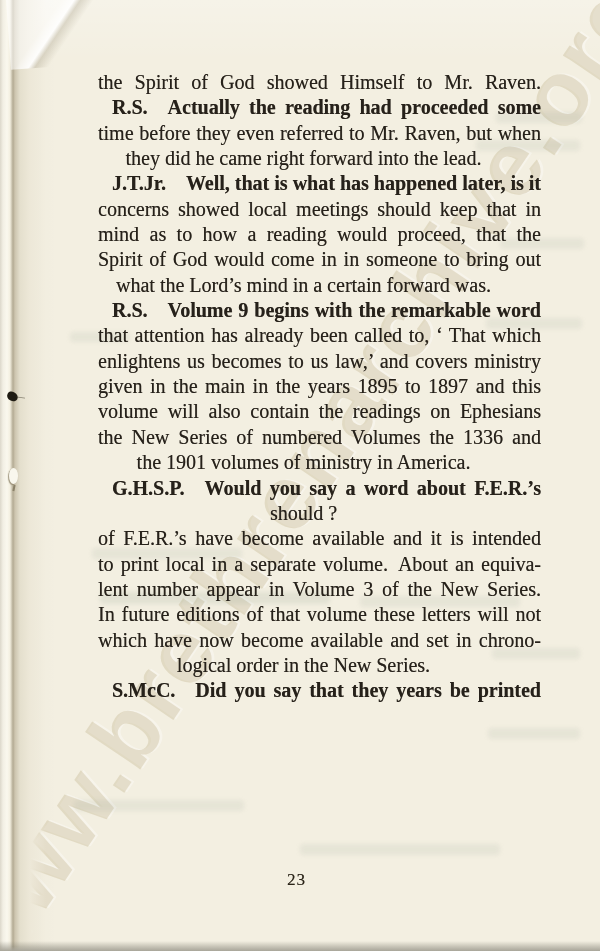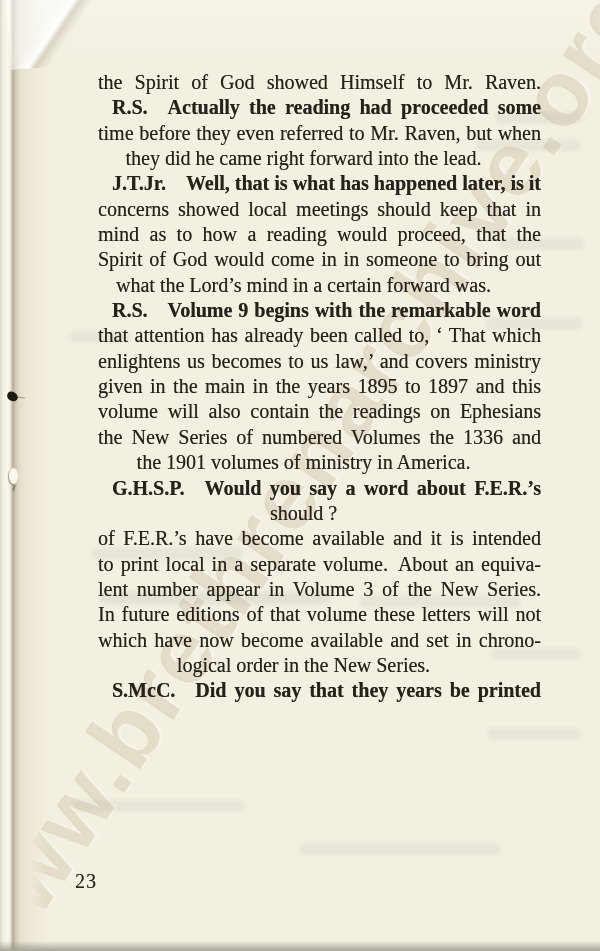--- a/index.html
+++ b/index.html
@@ -89,23 +89,23 @@
     height: 25.35px;
     line-height: 25.35px;
     overflow: hidden;
     text-align: center;
   }
   .line.just { text-align: justify; margin-left: 32px; }
   .line.just::after { content: ""; display: inline-block; width: 100%; height: 0; }
   .line.indent { text-indent: 14px; font-weight: bold; }
   
   .folio {
-    position: absolute; left: 75px; top: 870px; width: 475px;
-    text-align: left;
-    font-size: 20px;
+    position: absolute; left: 59px; top: 870px; width: 475px;
+    text-align: center;
+    font-size: 17px;
     letter-spacing: 1px;
     color: #2a2418;
     text-shadow: 0.25px 0.25px 0.3px rgba(42,36,24,0.5);
   }
 </style>
 </head>
 <body>
 
 <div class="page">
 

